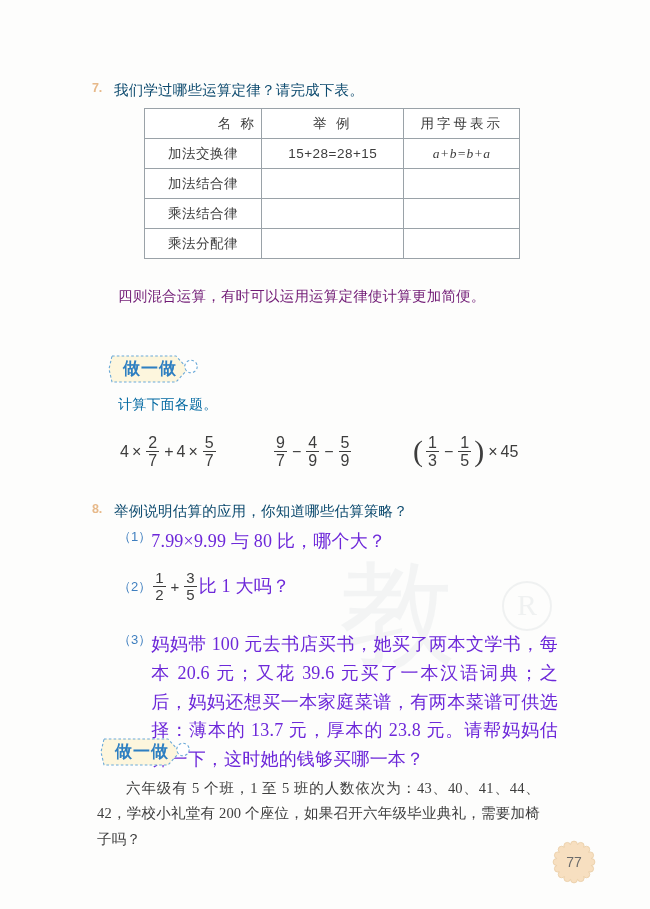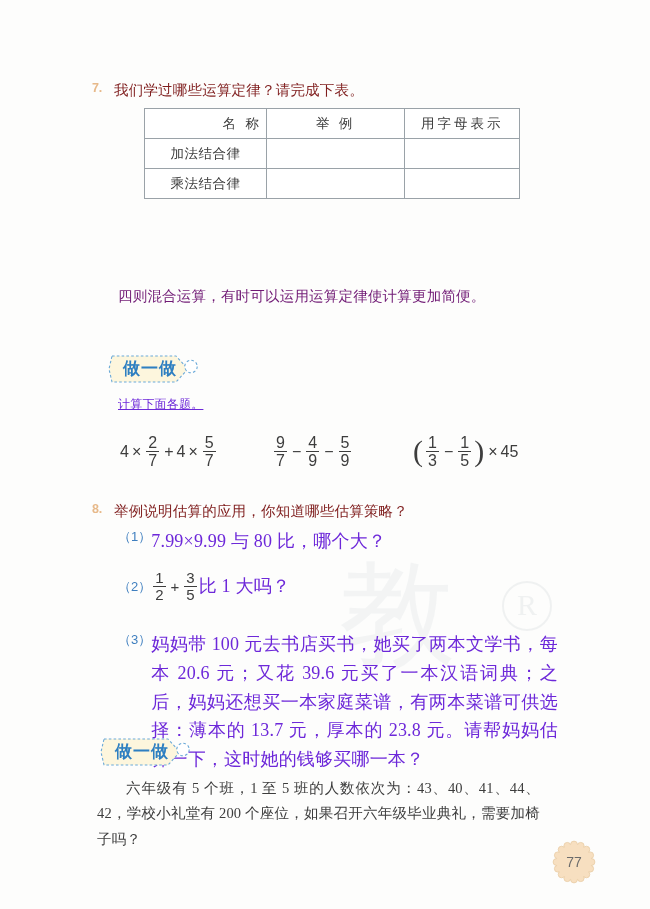--- a/index.html
+++ b/index.html
@@ -79,21 +79,21 @@
     font-size: 12.5px;
     font-weight: bold;
     width: 22px;
     flex: none;
     padding-top: 2px;
     letter-spacing: -0.2px;
   }
   .qtext {
     font-size: 14.5px;
     line-height: 1.55;
-    color: #7f1d1d;
+    color: #0c4a6e;
     letter-spacing: 0.2px;
   }
 
   
   .op-table {
     position: absolute;
     left: 144px;
     top: 108px;
     width: 376px;
     border-collapse: collapse;
@@ -153,24 +153,23 @@
     font-weight: bold;
     color: #2e7fc1;
     font-family: "Liberation Serif", "DejaVu Serif", serif;
     letter-spacing: 1px;
     line-height: 24px;
   }
 
   
   .sub-instr {
     position: absolute;
-    font-size: 12px;
-    color: #6d28d9;
+    font-size: 14px;
+    color: #0369a1;
     letter-spacing: 0.2px;
-    text-decoration: underline;
   }
   .expr-row {
     position: absolute;
     display: flex;
     align-items: center;
   }
   .expr {
     display: flex;
     align-items: center;
     font-family: "Liberation Sans", sans-serif;
@@ -266,26 +265,36 @@
     </div>
 
     <table class="op-table">
       <tbody>
         <tr class="hdr">
           <td class="c-name">名 称</td>
           <td class="c-exam">举 例</td>
           <td class="c-alg">用字母表示</td>
         </tr>
         <tr>
+          <td>加法交换律</td>
+          <td class="numeric">15+28=28+15</td>
+          <td class="algebra">a+b=b+a</td>
+        </tr>
+        <tr>
           <td>加法结合律</td>
           <td class="numeric"></td>
           <td class="algebra"></td>
         </tr>
         <tr>
           <td>乘法结合律</td>
+          <td class="numeric"></td>
+          <td class="algebra"></td>
+        </tr>
+        <tr>
+          <td>乘法分配律</td>
           <td class="numeric"></td>
           <td class="algebra"></td>
         </tr>
       </tbody>
     </table>
 
     <div class="note-line">四则混合运算，有时可以运用运算定律使计算更加简便。</div>
 
     <div class="badge" style="left:108px; top:352px;">
       <svg width="96" height="34" viewBox="0 0 96 34">

